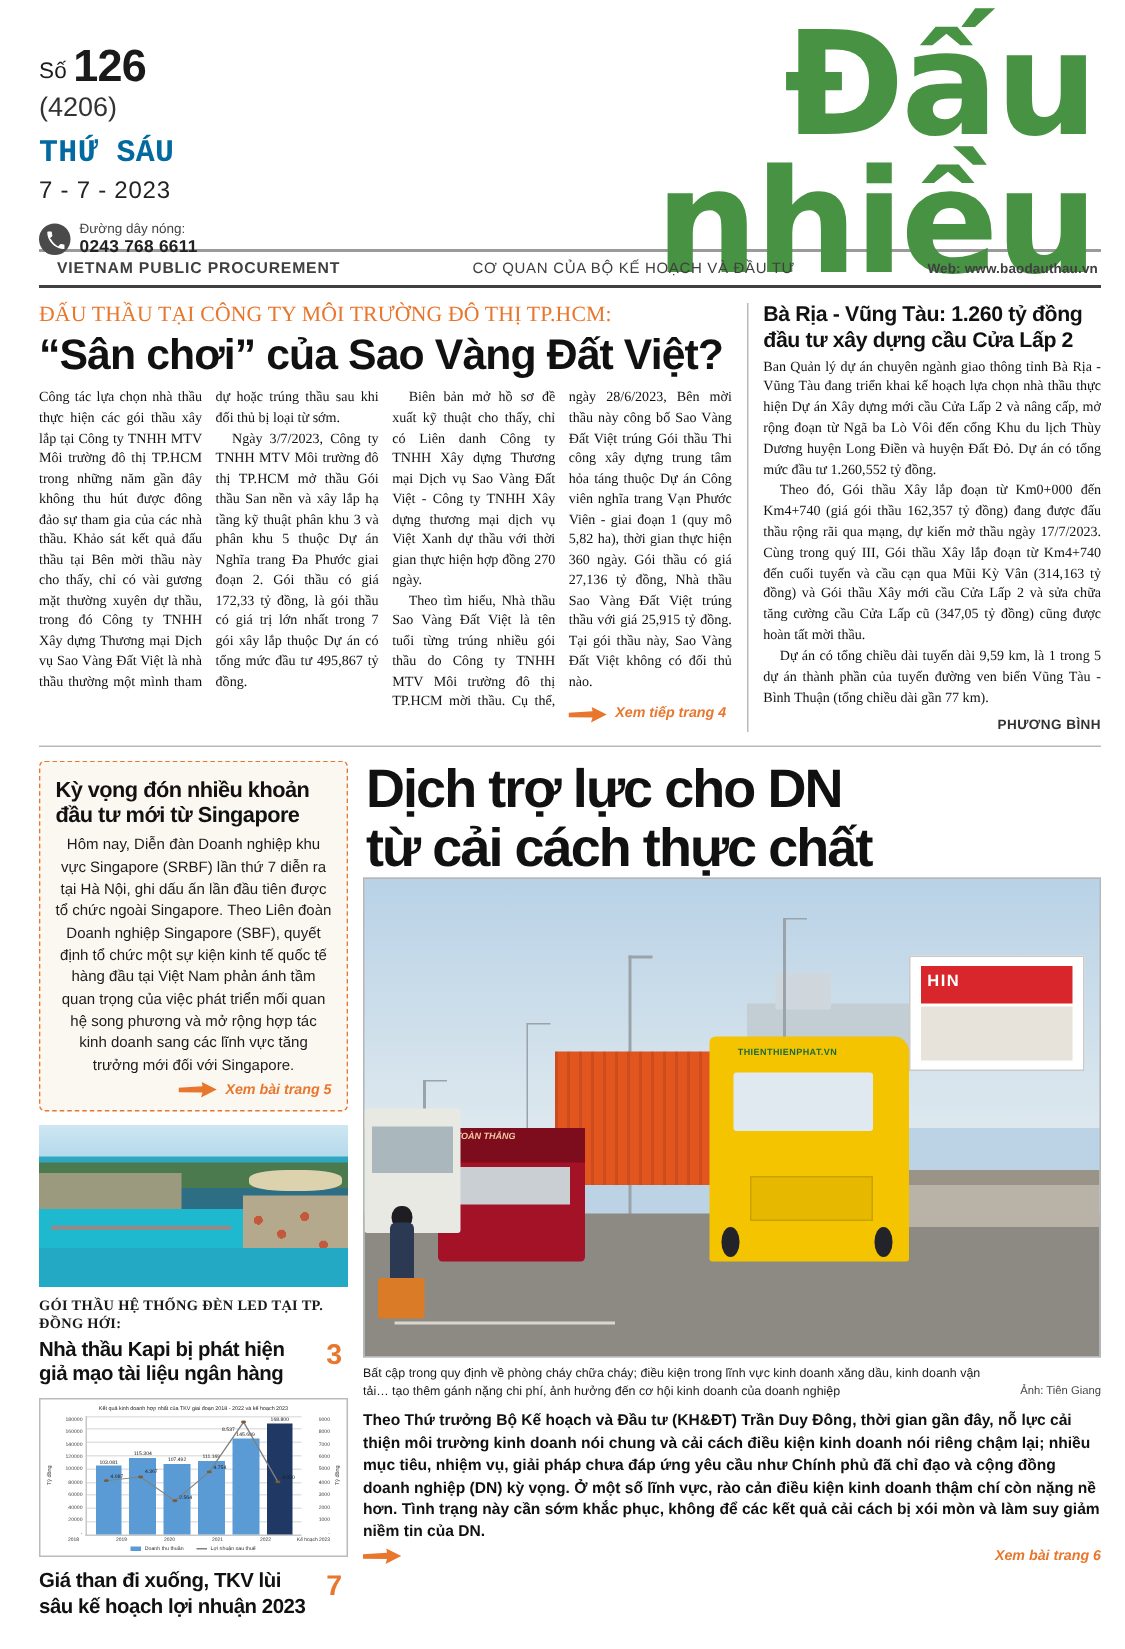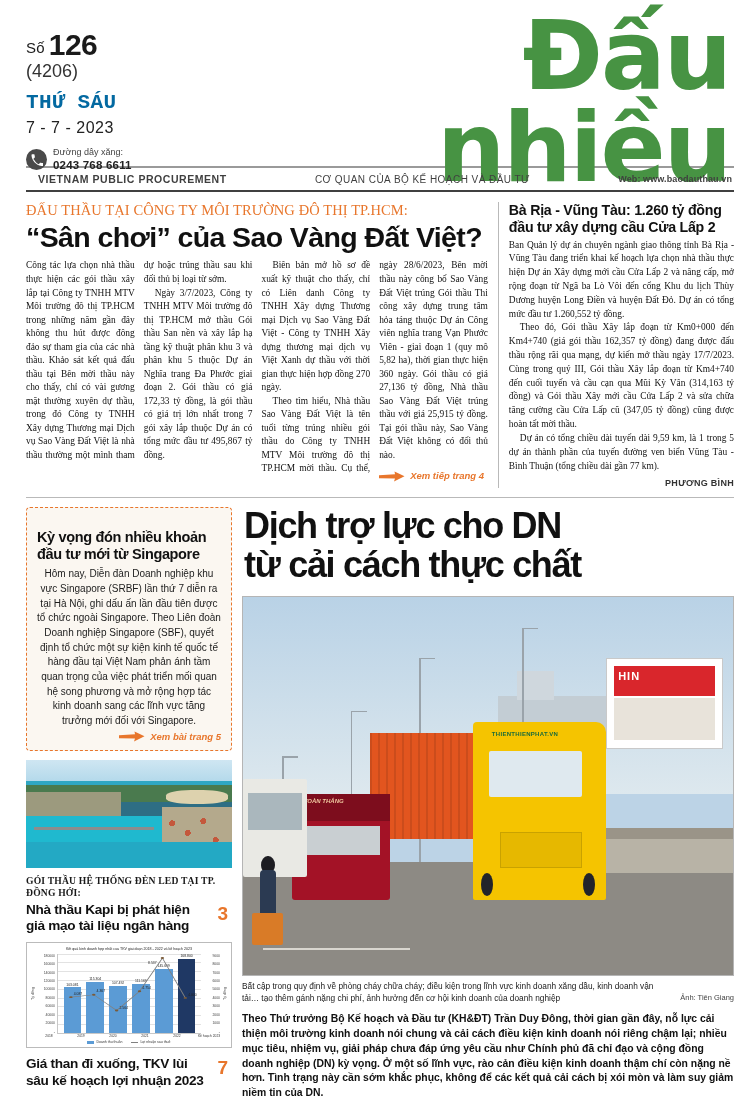--- a/index.html
+++ b/index.html
@@ -107,21 +107,21 @@
   
   .lower { display: flex; gap: 10px; padding: 9px 2px 0 12px; }
   .low-left { width: 206px; }
   .low-right { flex: 1; }
 
   
   .sg-box {
     border: 1.5px dashed #E8762C;
     border-radius: 4px;
     background: #FBF7F1;
-    padding: 21px 10px 8px 10px;
+    padding: 11px 10px 8px 10px;
   }
   .sg-title {
     font-family: "Liberation Sans", sans-serif;
     font-size: 14.5px; font-weight: 700; line-height: 1.17; color: #111;
     letter-spacing: -.35px; margin-bottom: 4px;
   }
   .sg-body {
     font-family: "Liberation Sans", sans-serif;
     font-size: 10px; line-height: 1.47; color: #1c1c1c; text-align: center;
   }
@@ -199,21 +199,21 @@
     font-size: 13.6px; font-weight: 700; line-height: 1.22; color: #111; letter-spacing: -.3px;
   }
 
   
   .feat-head {
     font-family: "Liberation Sans", sans-serif;
     font-size: 36px; font-weight: 700; line-height: 1.07; color: #111;
     letter-spacing: -1.3px; text-align: left; padding-left: 2px;
   }
   .feat-photo {
-    position: relative; width: 100%; height: 380px; margin-top: 12px;
+    position: relative; width: 100%; height: 320px; margin-top: 1px;
     border: 1px solid #b5b5b5; overflow: hidden; background: #bcd3e6;
   }
   .fp-sky { position: absolute; left:0; right:0; top:0; height: 52%; background: linear-gradient(#b9d2e6, #dde8ee); }
   .fp-road { position: absolute; left:0; right:0; bottom: 0; height: 30%; background: #8d8a84; }
   .fp-road:after { content:""; position:absolute; left:4%; bottom:22%; width:30%; height:2px; background:#d9d6cf; }
   .fp-barrier { position: absolute; right: 0; bottom: 27%; width: 26%; height: 9%; background: #b8b3a6; }
   .fp-rail { position: absolute; right: 0; bottom: 36%; width: 26%; height: 3%; background: #9a9488; }
   .fp-skyline { position: absolute; right: 26%; top: 26%; width: 22%; height: 32%; background: #c3cdd4; }
   .fp-skyline:after { content:""; position:absolute; left:18%; top:-20%; width:34%; height:24%; background:#cfd7dd; }
   .fp-billboard { position: absolute; right: 2%; top: 16%; width: 24%; height: 24%; background: #ffffff; border: 1px solid #c9c9c9; }
@@ -269,21 +269,21 @@
       <div class="issue-sub">(4206)</div>
       <div class="weekday">THỨ SÁU</div>
       <div class="date">7 - 7 - 2023</div>
       <div class="hotline">
         <span class="phone-circle">
           <svg viewBox="0 0 24 24">
               <path d="M6.6 10.8c1.9 3.8 5 6.9 8.8 8.8l2.9-2.9c.4-.4.9-.5 1.4-.3 1.2.4 2.4.6 3.7.6.7 0 1.2.5 1.2 1.2V22c0 .7-.5 1.2-1.2 1.2C11.9 23.2 1 12.3 1 .9 1 .2 1.5-.3 2.2-.3H6c.7 0 1.2.5 1.2 1.2 0 1.3.2 2.5.6 3.7.1.5 0 1-.3 1.4l-2.9 2.8z" transform="translate(0 1)"></path>
             </svg>
         </span>
         <span class="hotline-txt">
-          <span>Đường dây xăng:</span>
+          <span>Đường dây nóng:</span>
           <b>0243 768 6611</b>
         </span>
       </div>
     </div>
     <div class="mh-right">
       <div class="logo-title">Đấu nhiều</div>
     </div>
   </div>
 
   <div class="rule-top"></div>

